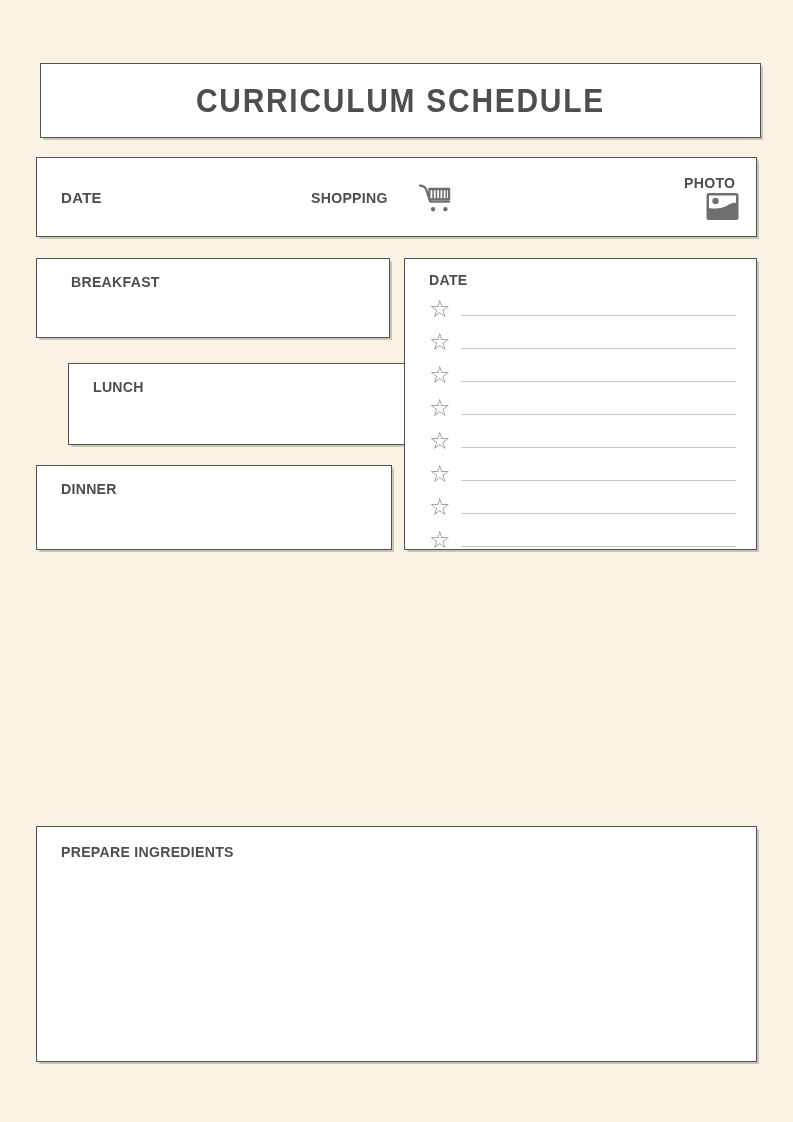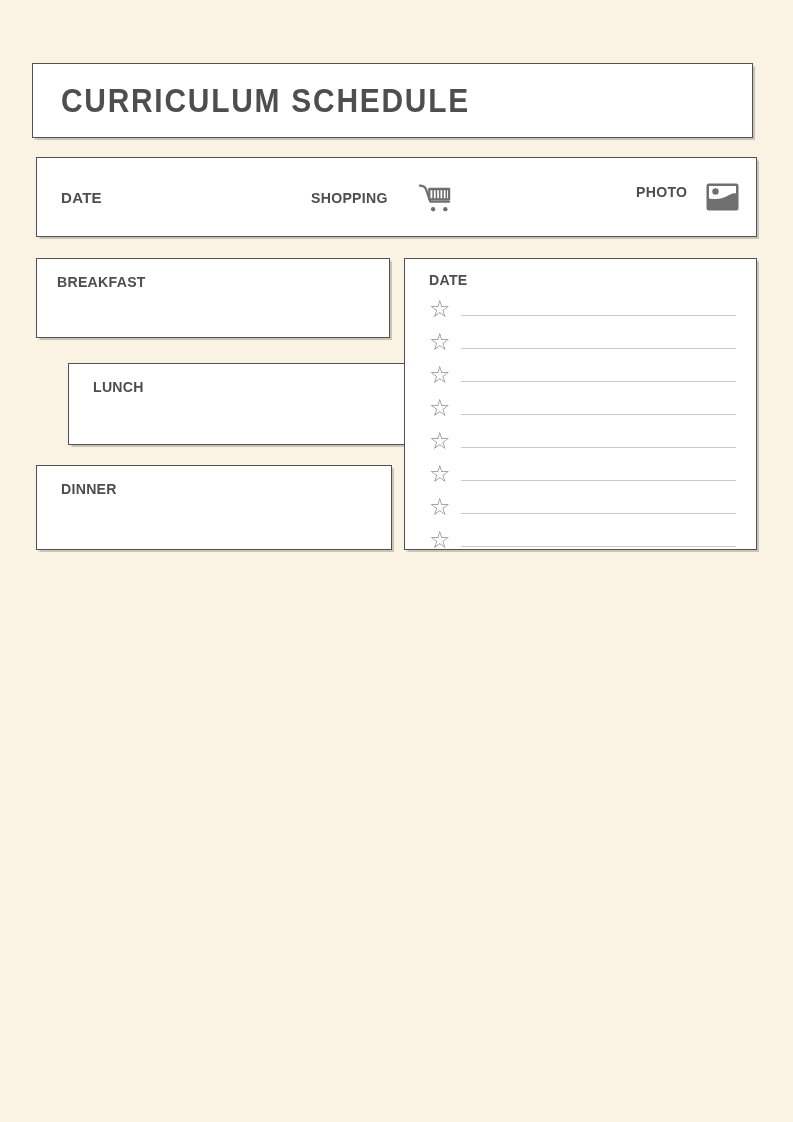--- a/index.html
+++ b/index.html
@@ -30,33 +30,33 @@
     font-weight:700;
     font-size:15px;
     letter-spacing:.3px;
     color:var(--text);
     display:inline-block;
     transform:scaleX(.94);
     transform-origin:left center;
     white-space:nowrap;
   }
   
-  .title-box{left:32px;top:63px;width:721px;height:75px;display:flex;align-items:center;justify-content:flex-start;}
+  .title-box{left:40px;top:63px;width:721px;height:75px;display:flex;align-items:center;justify-content:center;}
   .page-title{
     font-size:34px;font-weight:700;letter-spacing:2px;color:var(--text);
     transform:scaleX(.88);transform-origin:center;white-space:nowrap;
   }
   
   .info-box{left:36px;top:157px;width:721px;height:80px;}
   .info-left{position:absolute;left:24px;top:50%;transform:translateY(-50%);}
   .info-center{position:absolute;left:274px;top:50%;transform:translateY(-50%);display:flex;align-items:center;gap:24px;}
-  .info-right{position:absolute;right:17px;top:50%;transform:translateY(-50%);display:flex;align-items:flex-start;gap:15px;}
+  .info-right{position:absolute;right:17px;top:50%;transform:translateY(-50%);display:flex;align-items:flex-end;gap:2px;flex-direction:column;}
   .icon-svg{display:block;}
   
-  .breakfast-box{left:36px;top:258px;width:354px;height:80px;padding:14px 20px;}
+  .breakfast-box{left:36px;top:258px;width:354px;height:80px;padding:14px 34px;}
   .lunch-box{left:36px;top:363px;width:354px;height:82px;padding:14px 24px;margin-left:32px;}
   .dinner-box{left:36px;top:465px;width:356px;height:85px;padding:14px 24px;}
   
   .date-box{left:404px;top:258px;width:353px;height:292px;padding:12px 20px 0 24px;}
   .star-rows{margin-top:3px;}
   .star-row{display:flex;align-items:center;height:33px;}
   .star{
     font-size:24px;line-height:1;color:var(--star);
     font-family:"DejaVu Sans",sans-serif;
     flex:0 0 auto;
@@ -158,14 +158,17 @@
           <span class="write-line"></span>
         </div>
         <div class="star-row">
           <span class="star">☆</span>
           <span class="write-line"></span>
         </div>
       </div>
   </div>
 
 
+  <div class="box prepare-box">
+    <span class="label">PREPARE INGREDIENTS</span>
+  </div>
 
 </div>
 
 </body></html>

